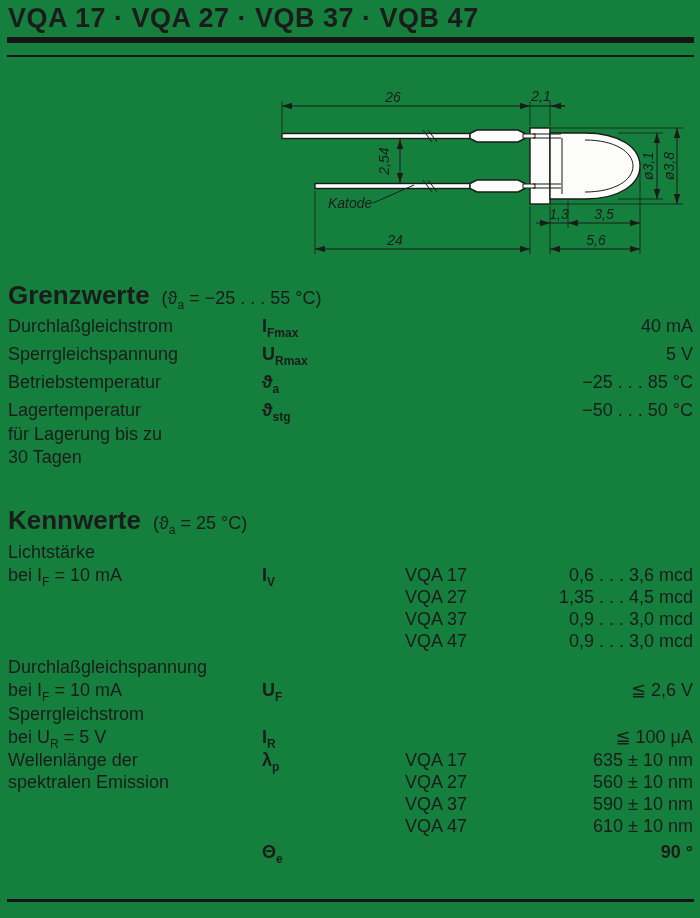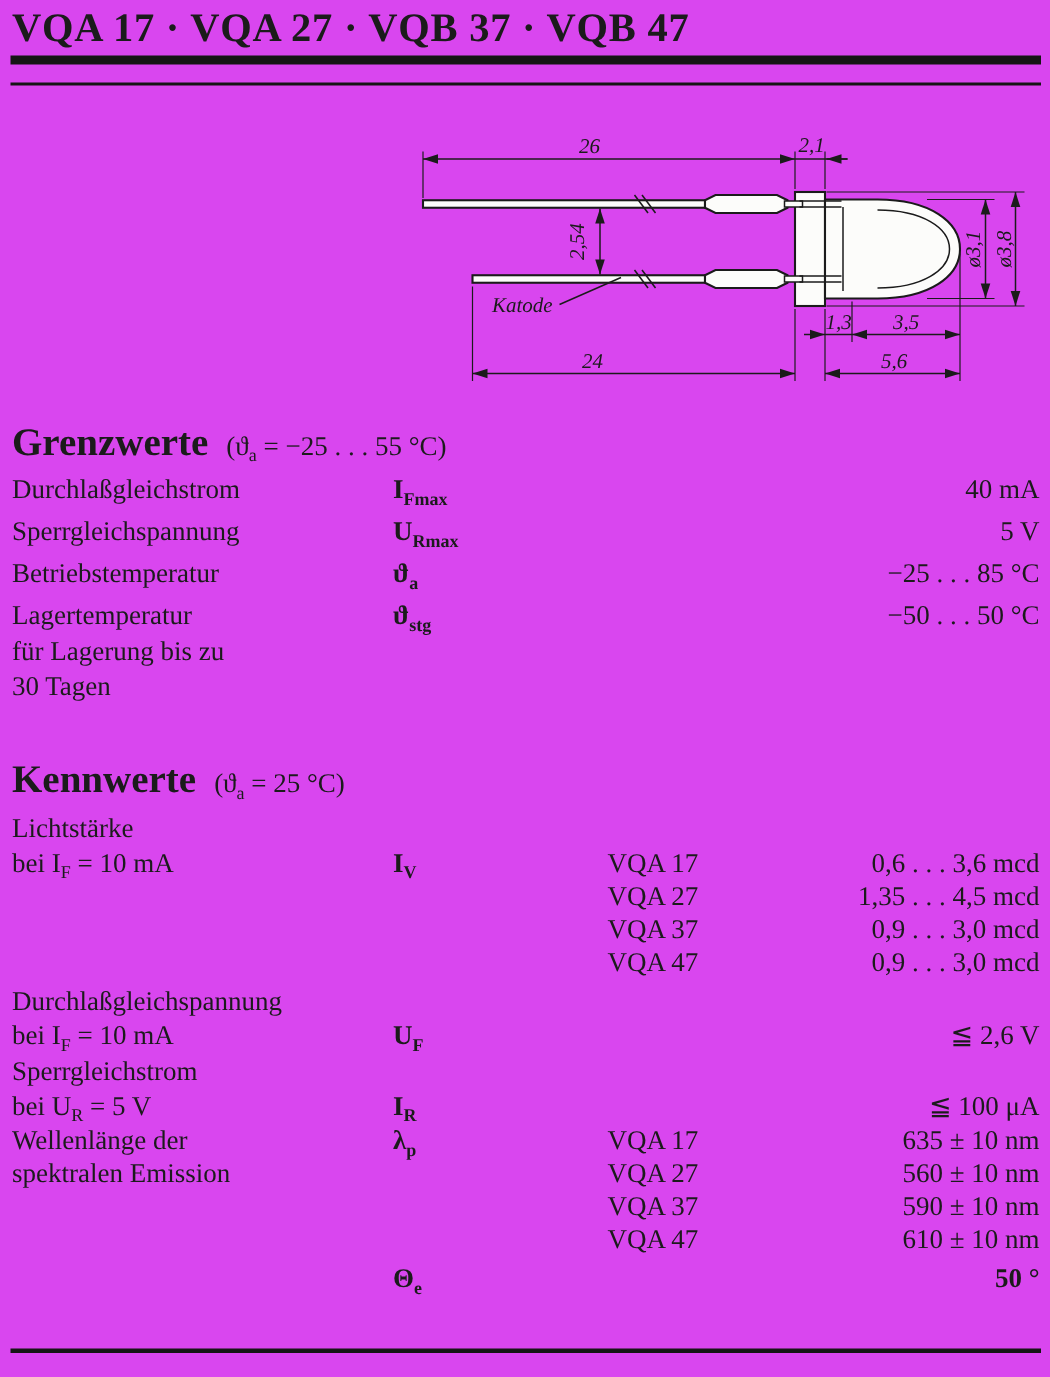--- a/index.html
+++ b/index.html
@@ -1,16 +1,16 @@
 <!DOCTYPE html>
 <html><head>
 <meta charset="utf-8">
 <style>
   html,body{margin:0;padding:0;background:#ffffff;}
-  .page{position:relative;width:700px;height:918px;background:#d946ef;font-family:Liberation Serif, serif;color:#1b1b1b;overflow:hidden;}
+  .page{position:relative;width:700px;height:918px;background:#15803d;font-family:Liberation Sans, sans-serif;color:#1b1b1b;overflow:hidden;}
   .title{position:absolute;left:8px;top:3px;font-size:27px;font-weight:700;letter-spacing:.5px;white-space:nowrap;}
   .rule{position:absolute;left:7px;width:687px;background:#151515;}
   .rule-thick{top:37px;height:6px;}
   .rule-thin{top:55px;height:2px;}
   .rule-bottom{top:899px;height:3px;}
   .drawing{position:absolute;left:225px;top:76px;}
   .heading{position:absolute;left:8px;font-size:18px;white-space:nowrap;}
   .heading .h{font-size:26px;font-weight:700;}
   .heading .cond{margin-left:12px;}
   .row{position:absolute;left:8px;width:685px;height:24px;font-size:18px;line-height:22px;white-space:nowrap;}
@@ -198,18 +198,18 @@
     <span class="dev">VQA 37</span>
     <span class="val">590 ± 10 nm</span>
   </div>
   <div class="row" style="top:815px">
     <span class="dev">VQA 47</span>
     <span class="val">610 ± 10 nm</span>
   </div>
 
   <div class="row" style="top:841px">
     <span class="sym"><span>Θ</span><sub>e</sub></span>
-    <span class="val bold">50 °</span>
+    <span class="val bold">90 °</span>
   </div>
 
   <div class="rule rule-bottom"></div>
 
 </div>
 
 </body></html>

